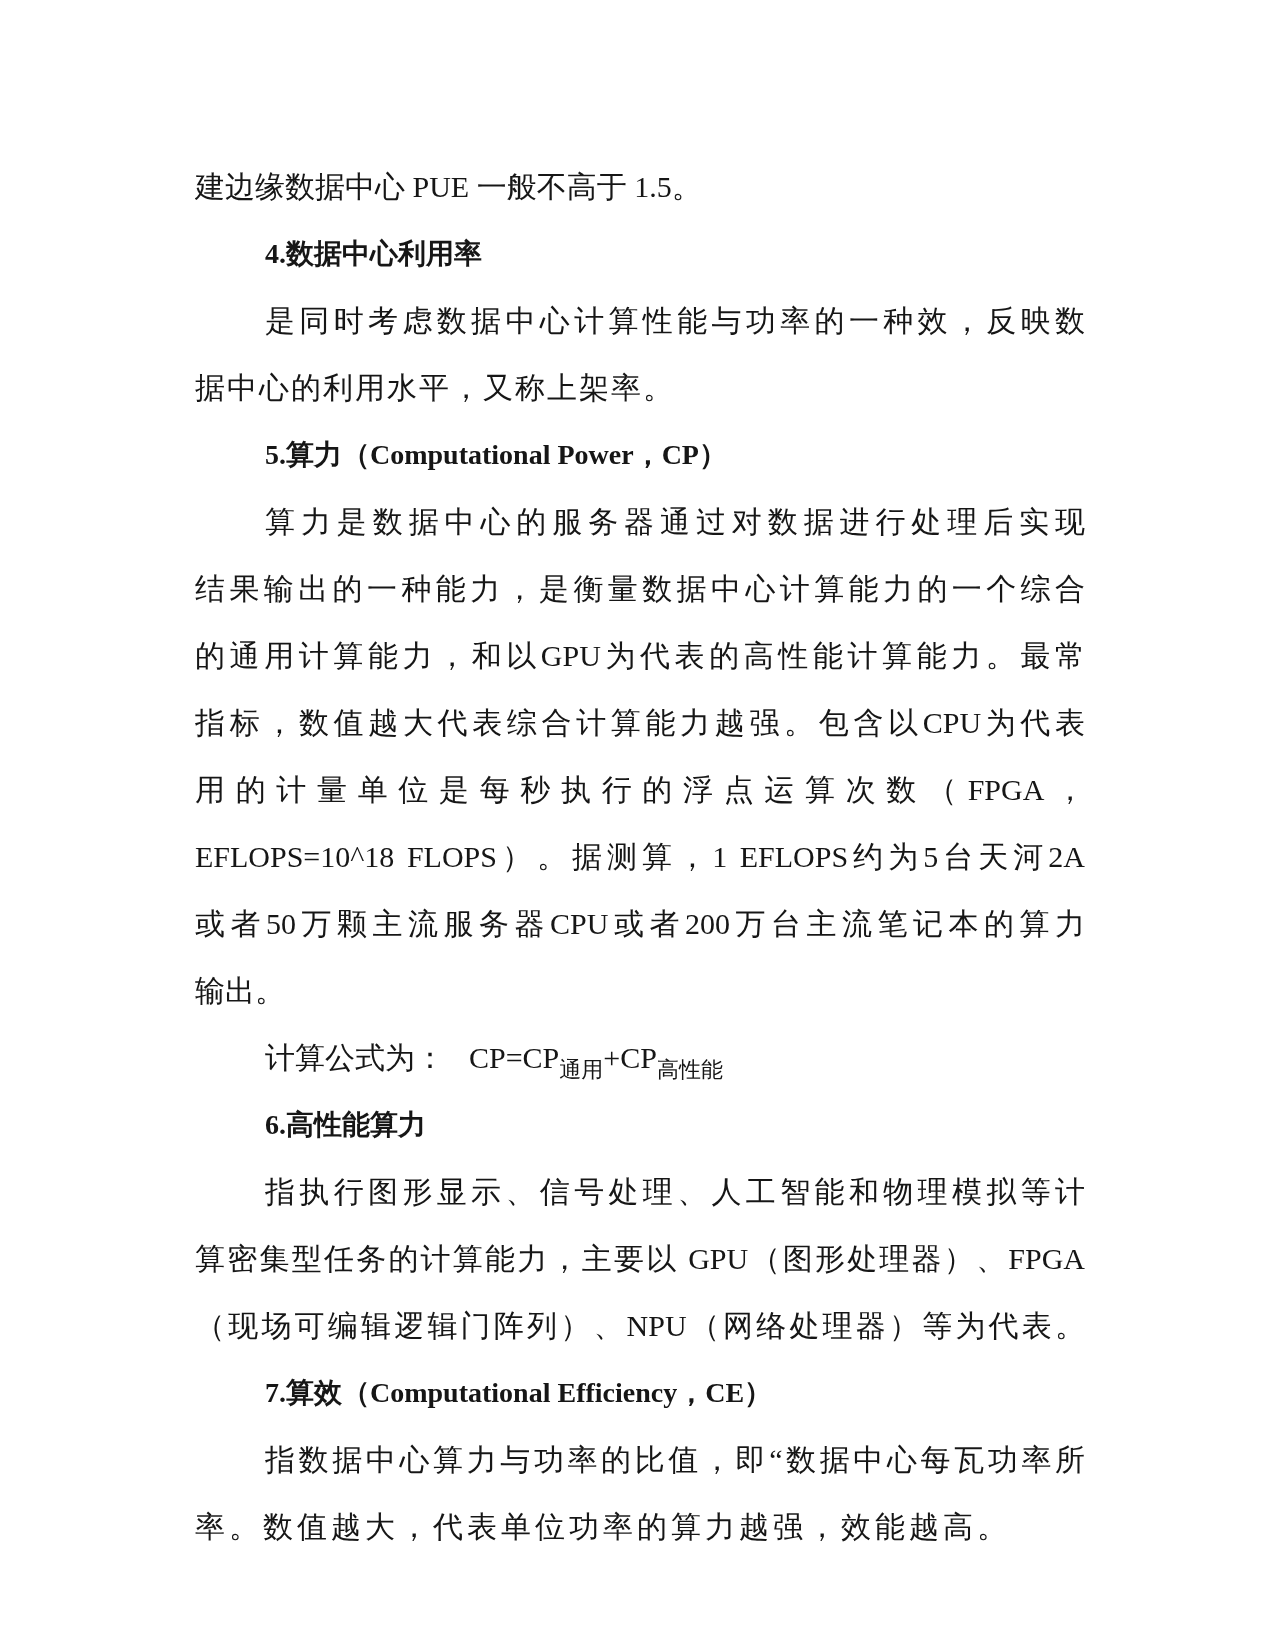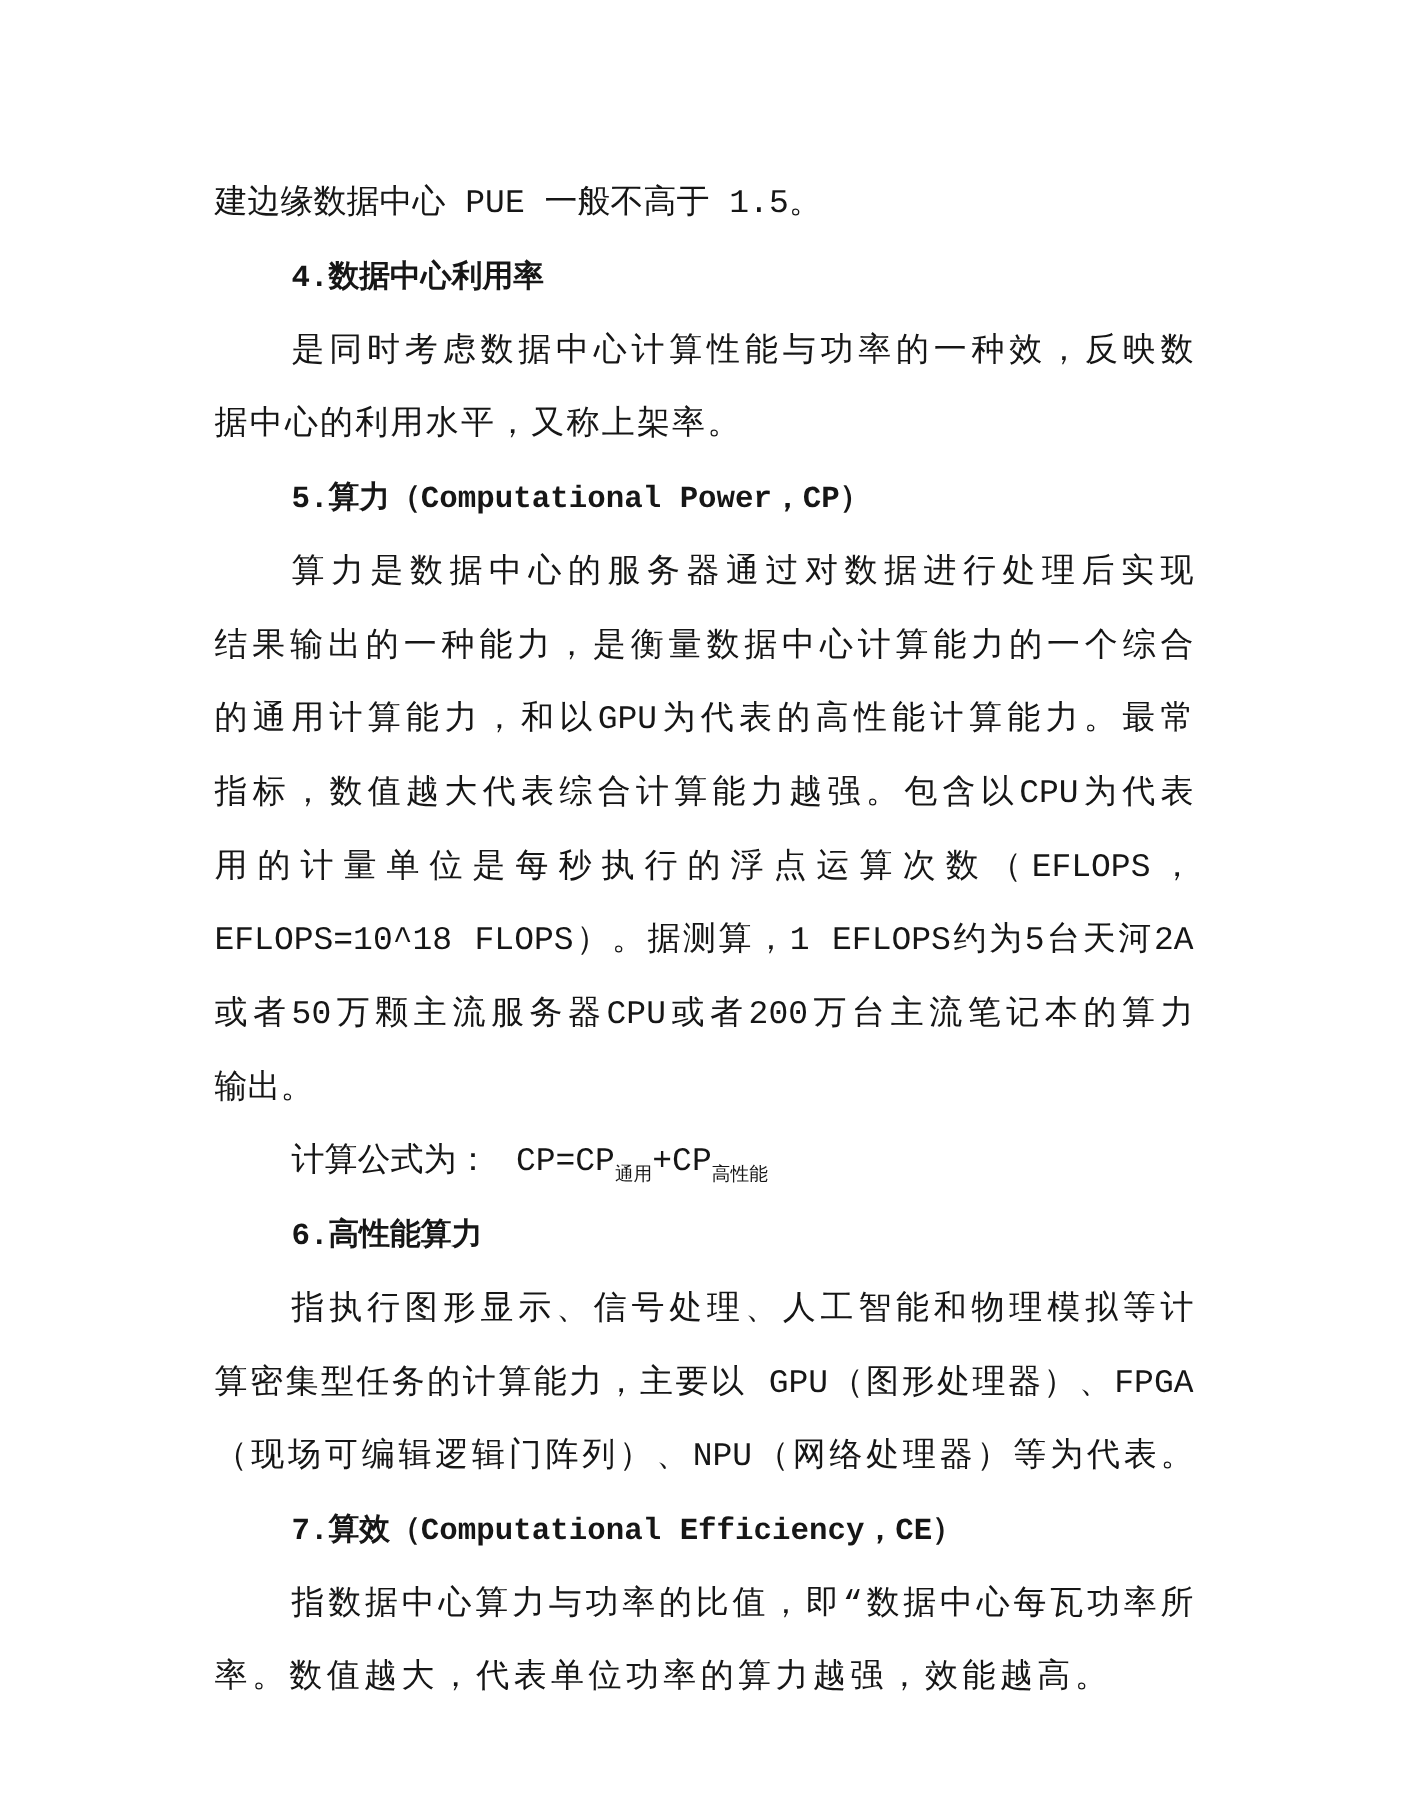--- a/index.html
+++ b/index.html
@@ -8,21 +8,21 @@
     background: #ffffff;
   }
   .page {
     position: relative;
     box-sizing: border-box;
     width: 1280px;
     height: 1634px;
     background: #ffffff;
     color: #161616;
     padding: 153px 195px 12px 195px;
-    font-family: Liberation Mono, monospace;
+    font-family: Liberation Serif, serif;
     font-size: 30px;
     overflow: hidden;
   }
   .line {
     margin: 0;
     height: 67px;
     line-height: 67px;
     overflow: hidden;
     font-weight: normal;
     text-align: left;
@@ -35,21 +35,21 @@
   }
   .heading {
     font-weight: bold;
     font-size: 28px;
   }
   .spread { letter-spacing: 4px; }
   .spread-sm { letter-spacing: 2px; }
   .formula-gap { display: inline-block; width: 24px; }
   .f-base { letter-spacing: 0; }
   sub.f-sub {
-    font-size: 17px;
+    font-size: 22px;
     line-height: 0;
     vertical-align: -9px;
     letter-spacing: 0;
   }
 </style>
 </head>
 <body>
 
 <div class="page">
 
@@ -57,21 +57,21 @@
 
   <h2 class="line heading indent">4.数据中心利用率</h2>
   <p class="line indent just">是同时考虑数据中心计算性能与功率的一种效，反映数</p>
   <p class="line spread-sm">据中心的利用水平，又称上架率。</p>
 
   <h2 class="line heading indent">5.算力（Computational Power，CP）</h2>
   <p class="line indent just">算力是数据中心的服务器通过对数据进行处理后实现</p>
   <p class="line just">结果输出的一种能力，是衡量数据中心计算能力的一个综合</p>
   <p class="line just">的通用计算能力，和以GPU为代表的高性能计算能力。最常</p>
   <p class="line just">指标，数值越大代表综合计算能力越强。包含以CPU为代表</p>
-  <p class="line just">用的计量单位是每秒执行的浮点运算次数（EFLOPS，</p>
+  <p class="line just">用的计量单位是每秒执行的浮点运算次数（FPGA，</p>
   <p class="line just">EFLOPS=10^18 FLOPS）。据测算，1 EFLOPS约为5台天河2A</p>
   <p class="line just">或者50万颗主流服务器CPU或者200万台主流笔记本的算力</p>
   <p class="line">输出。</p>
 
   <p class="line indent">
     <span>计算公式为：</span><span class="formula-gap"></span><span class="f-base">CP=CP</span><sub class="f-sub">通用</sub><span class="f-base">+CP</span><sub class="f-sub">高性能</sub>
   </p>
 
   <h2 class="line heading indent">6.高性能算力</h2>
   <p class="line indent just">指执行图形显示、信号处理、人工智能和物理模拟等计</p>

